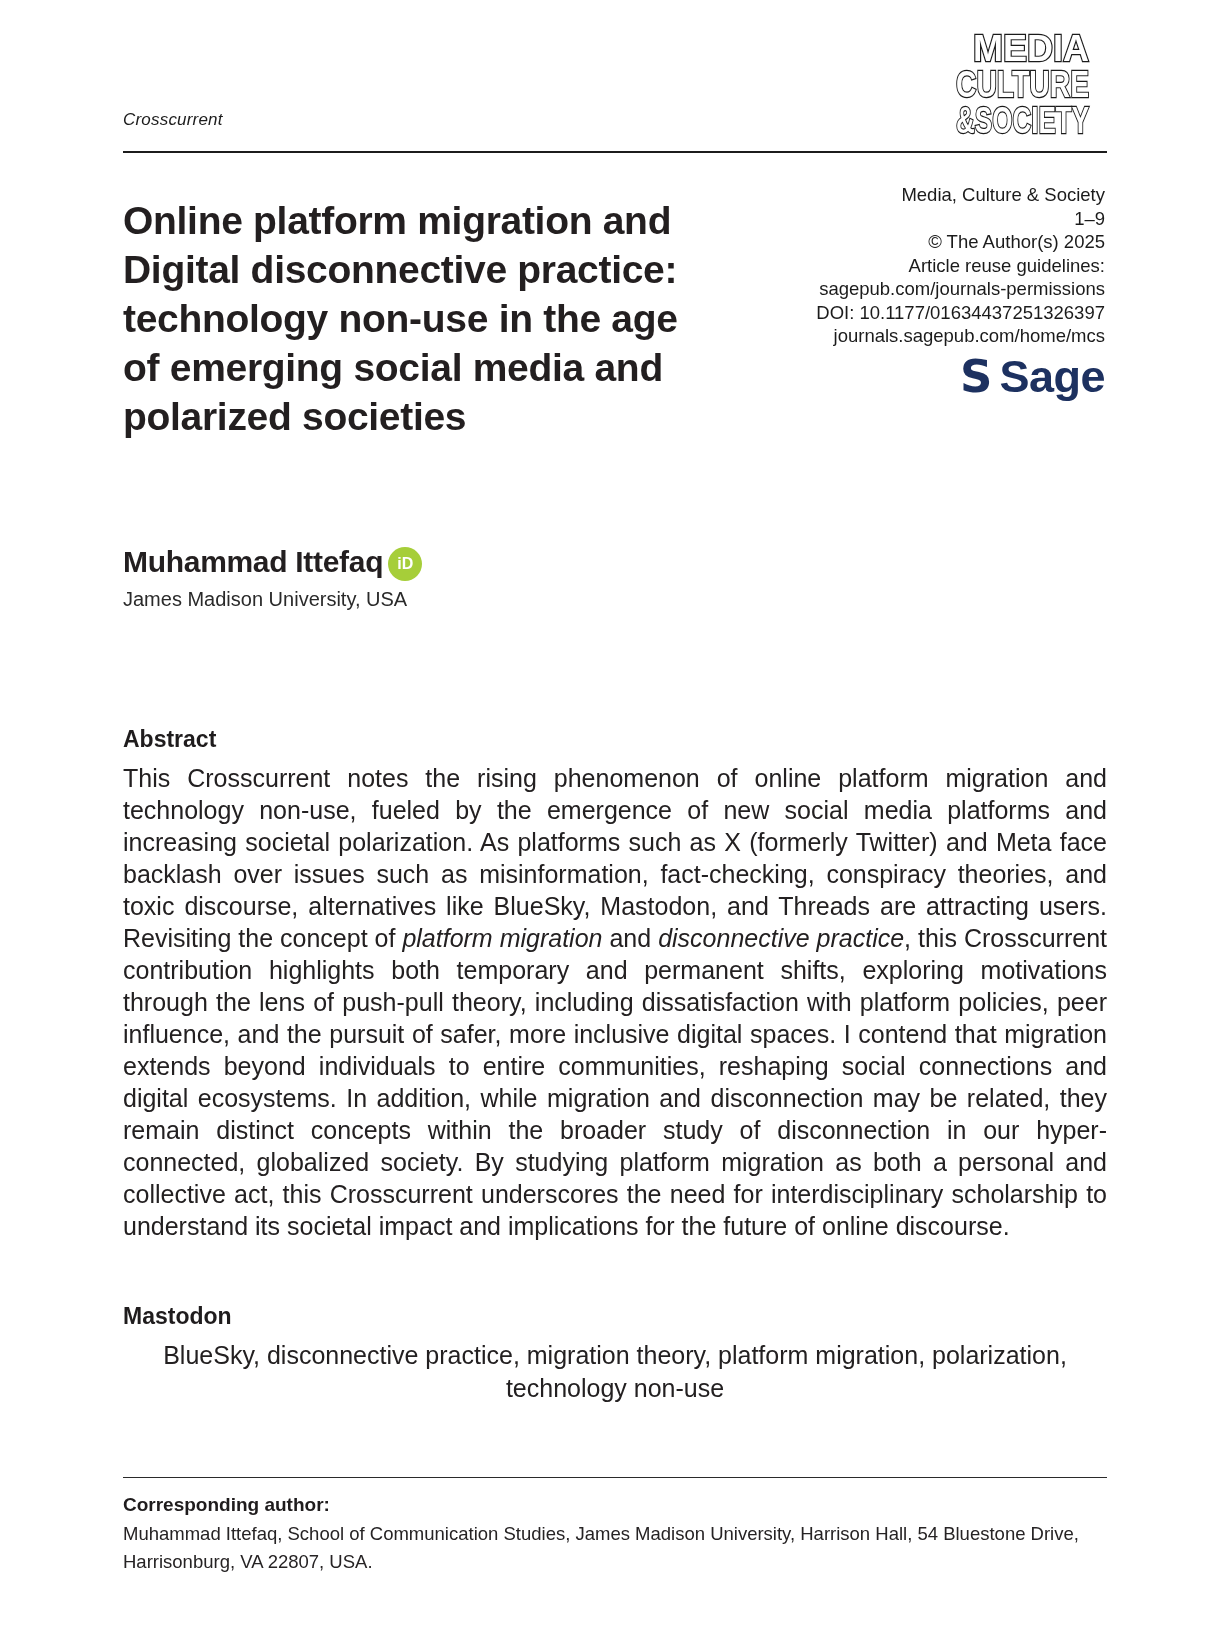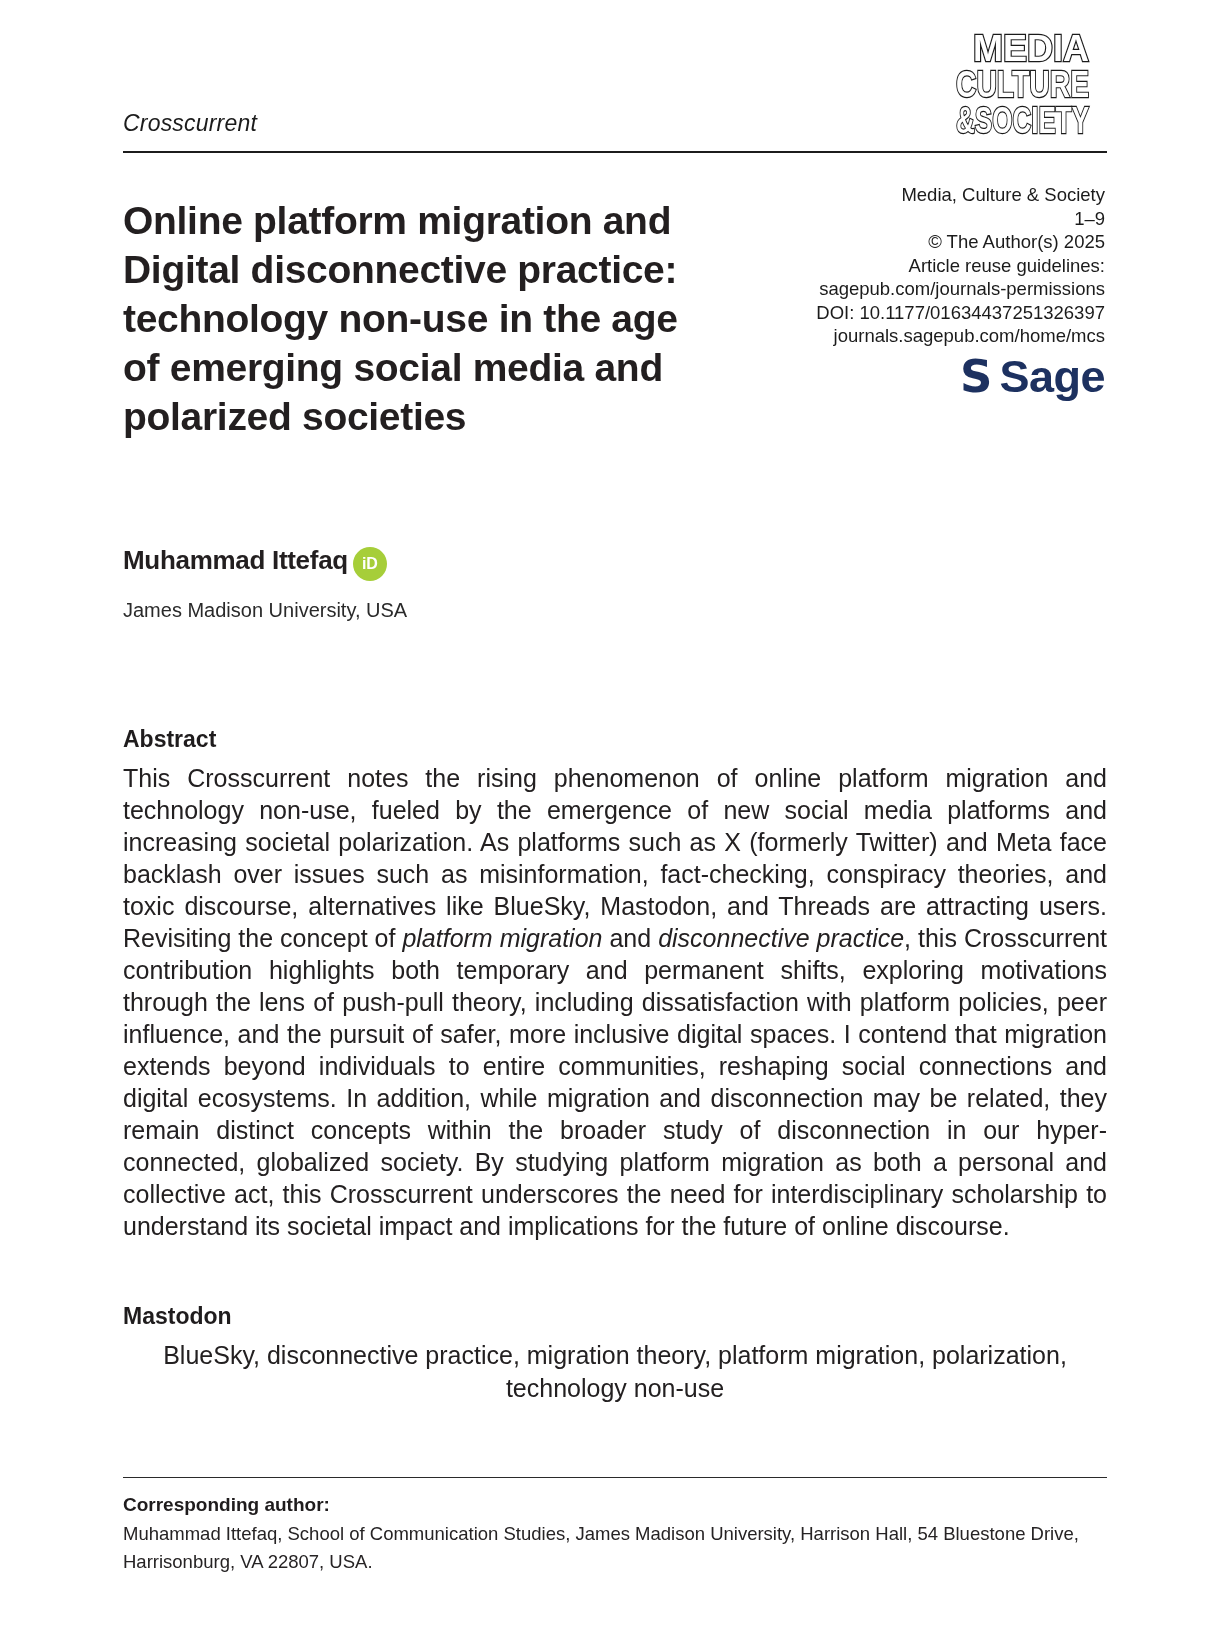--- a/index.html
+++ b/index.html
@@ -7,21 +7,21 @@
   body { font-family:"Liberation Sans", sans-serif; color:#221f20; }
   .page {
     position:relative; width:1210px; height:1630px;
     background:#ffffff; margin:0 auto; overflow:hidden;
   }
 
   
   .journal-logo { position:absolute; top:28px; right:118px; }
   .section-label {
     position:absolute; top:110px; left:123px;
-    font-style:italic; font-size:23px; color:#1c1c1c; letter-spacing:0.2px;
+    font-style:italic; font-size:17px; color:#1c1c1c; letter-spacing:0.2px;
   }
   .header-rule {
     position:absolute; top:151px; left:123px; width:984px;
     border-top:2px solid #1c1c1c;
   }
 
   
   .article-title {
     position:absolute; top:196px; left:123px; width:690px;
     font-size:39px; line-height:49px; font-weight:bold;
@@ -41,27 +41,27 @@
     font-weight:900; font-size:45px; line-height:40px; color:#1d3160;
     font-family:"DejaVu Sans", sans-serif;
   }
   .sage-word {
     font-weight:bold; font-size:45px; color:#1d3160; letter-spacing:-0.5px;
   }
 
   
   .author-block { position:absolute; top:545px; left:123px; }
   .author-row { display:flex; align-items:flex-start; gap:5px; }
-  .author-name { font-size:26px; font-weight:bold; color:#231f20; letter-spacing:-0.3px; }
+  .author-name { font-size:30px; font-weight:bold; color:#231f20; letter-spacing:-0.3px; }
   .orcid-badge {
     display:inline-flex; width:34px; height:34px; border-radius:50%;
     background:#a6ce39; color:#ffffff; font-weight:bold; font-size:16px;
     align-items:center; justify-content:center; margin-top:2px; cursor:pointer;
   }
-  .affiliation { font-size:20px; margin-top:18px; color:#2a2a2a; }
+  .affiliation { font-size:20px; margin-top:7px; color:#2a2a2a; }
 
   
   .abstract-section { position:absolute; top:726px; left:123px; width:984px; }
   .keywords-section { position:absolute; top:1303px; left:123px; width:984px; }
   .block-heading { font-size:23px; font-weight:bold; color:#1f1c1d; margin-bottom:9px; }
   .body-text {
     font-size:25px; line-height:32px; color:#232021;
     text-align:justify;
   }
   .body-text em { font-style:italic; }

